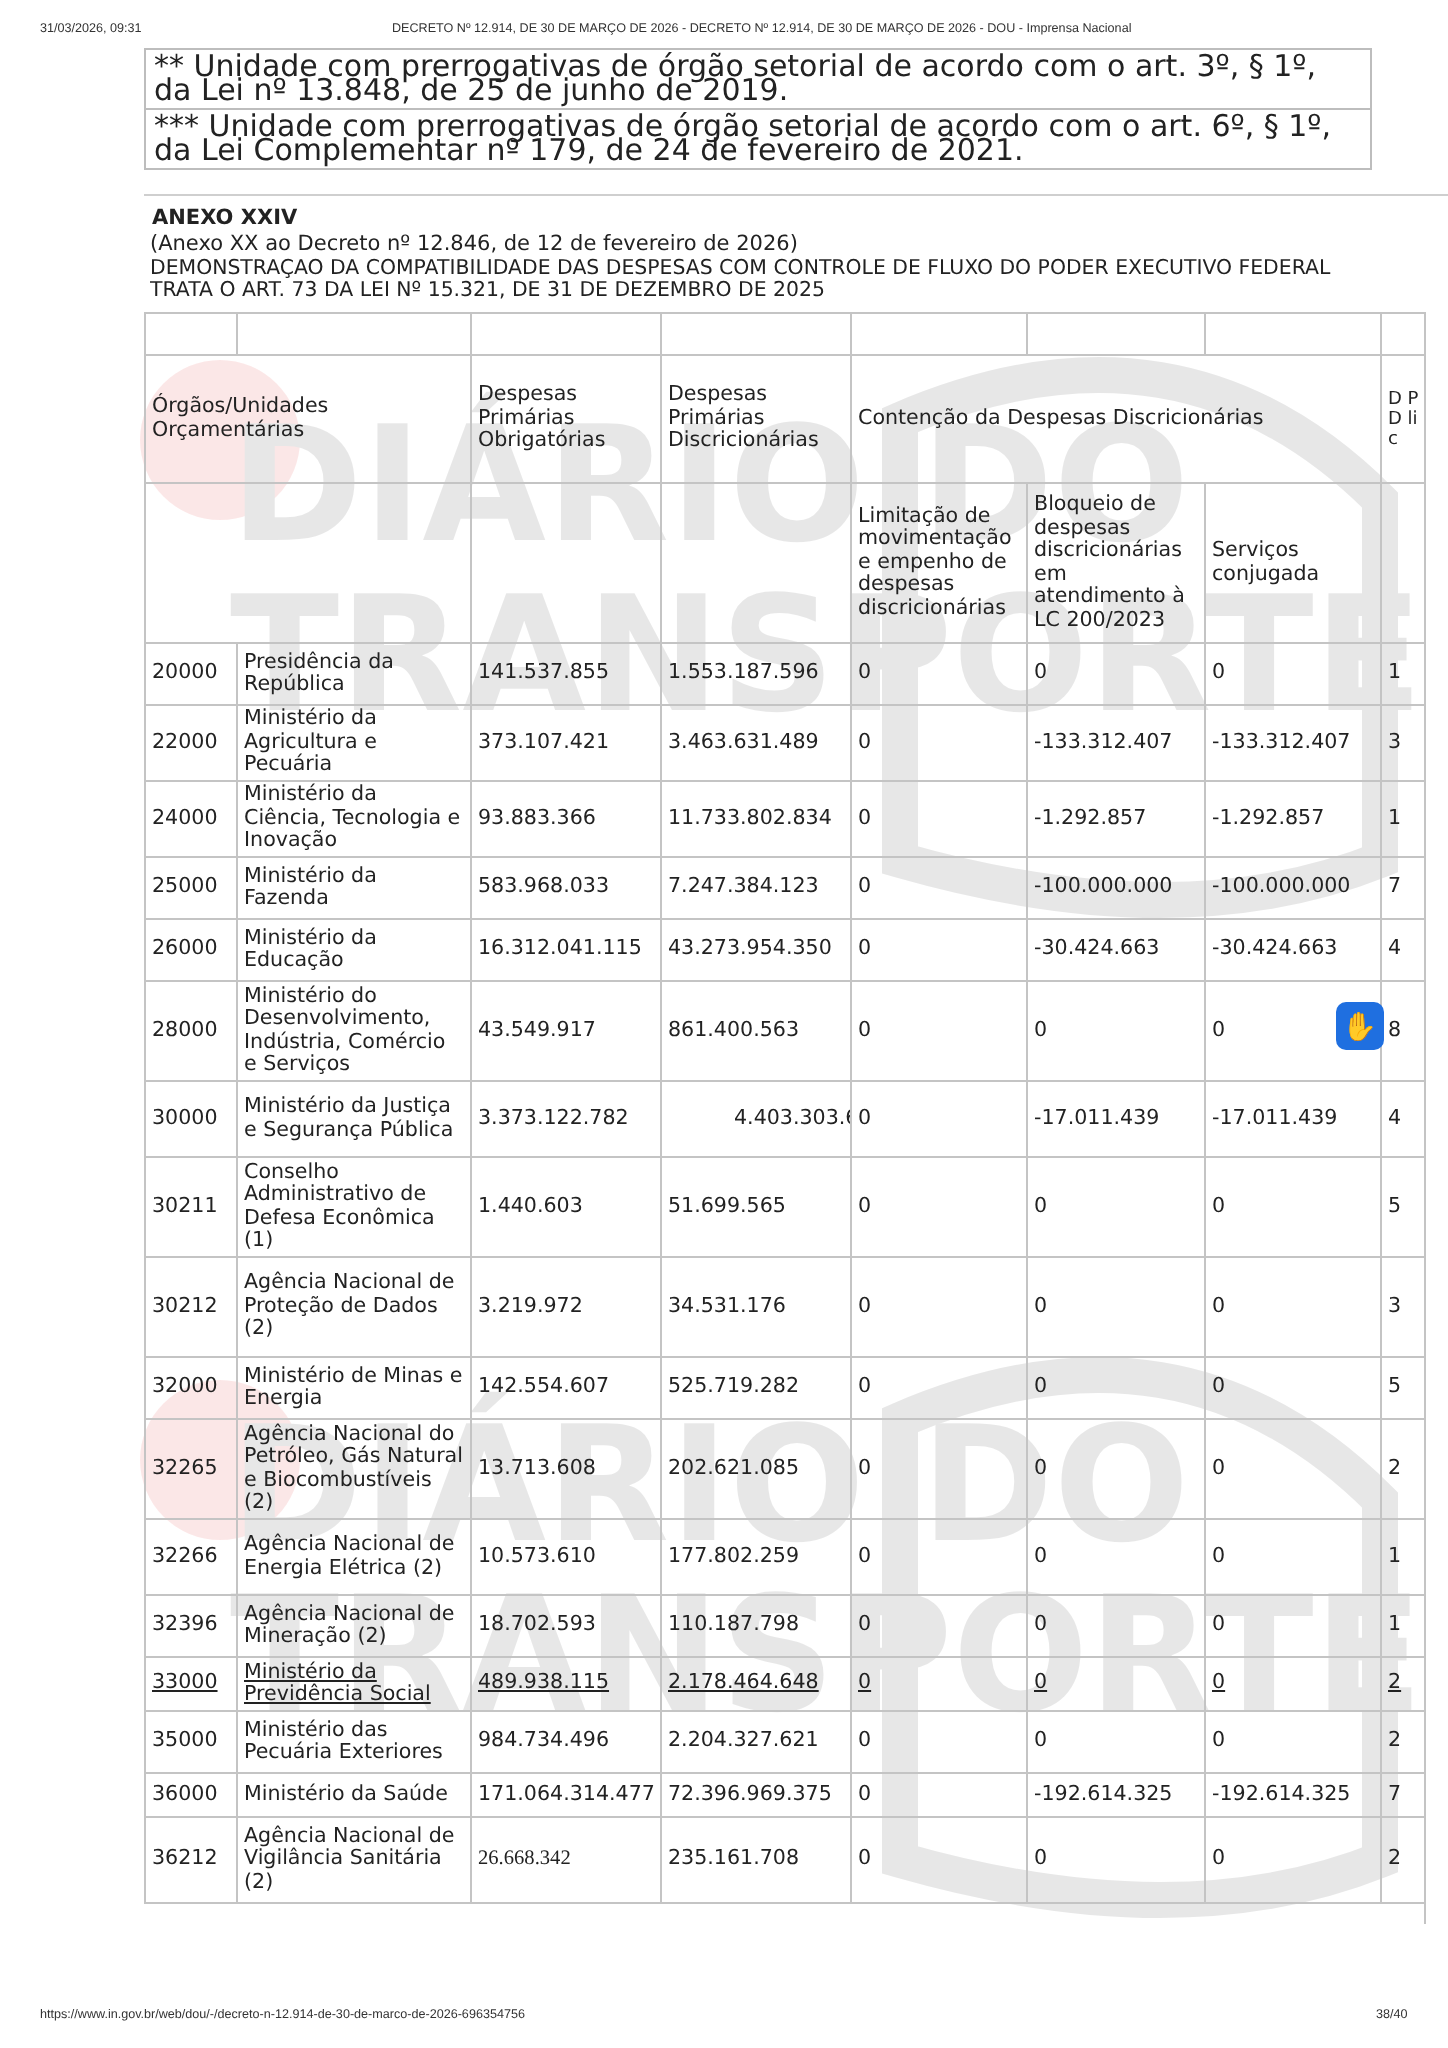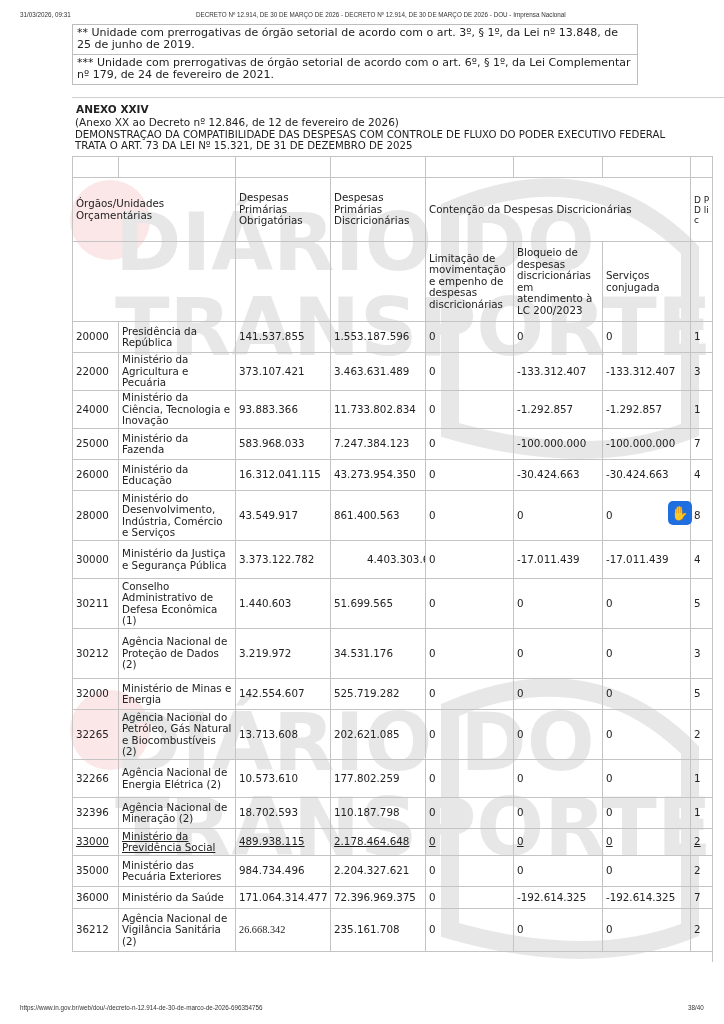--- a/index.html
+++ b/index.html
@@ -15,22 +15,22 @@
   .print-header .date { position: absolute; left: 20px; top: 0; }
   .print-header .title { position: absolute; left: 196px; top: 0; }
   .print-footer {
     position: absolute; top: 1004px; left: 0; width: 724px; height: 12px;
     font-family: "Liberation Sans", sans-serif; font-size: 6.3px; color: #333;
   }
   .print-footer .url { position: absolute; left: 20px; top: 0; }
   .print-footer .page { position: absolute; left: 688px; top: 0; }
 
   .notes {
-    position: absolute; left: 72px; top: 24px; width: 566px;
-    border-collapse: collapse; font-size: 11px; line-height: 12px;
+    position: absolute; left: 72px; top: 24px; width: 614px;
+    border-collapse: collapse; font-size: 15px; line-height: 12px;
   }
   .notes td { border: 1px solid #bdbdbd; padding: 2px 4px 3px 4px; }
 
   .annex {
     position: absolute; left: 72px; top: 97px; width: 652px;
     border-top: 1px solid #cfcfcf;
   }
   .annex .a-title { font-weight: bold; font-size: 10.5px; margin: 5px 0 0 4px; line-height: 13px; }
   .annex .a-sub { font-size: 10.5px; line-height: 13px; margin-left: 3px; }
   .annex .a-desc { font-size: 10.2px; line-height: 11px; margin-left: 3px; white-space: nowrap; overflow: hidden; width: 649px; }

